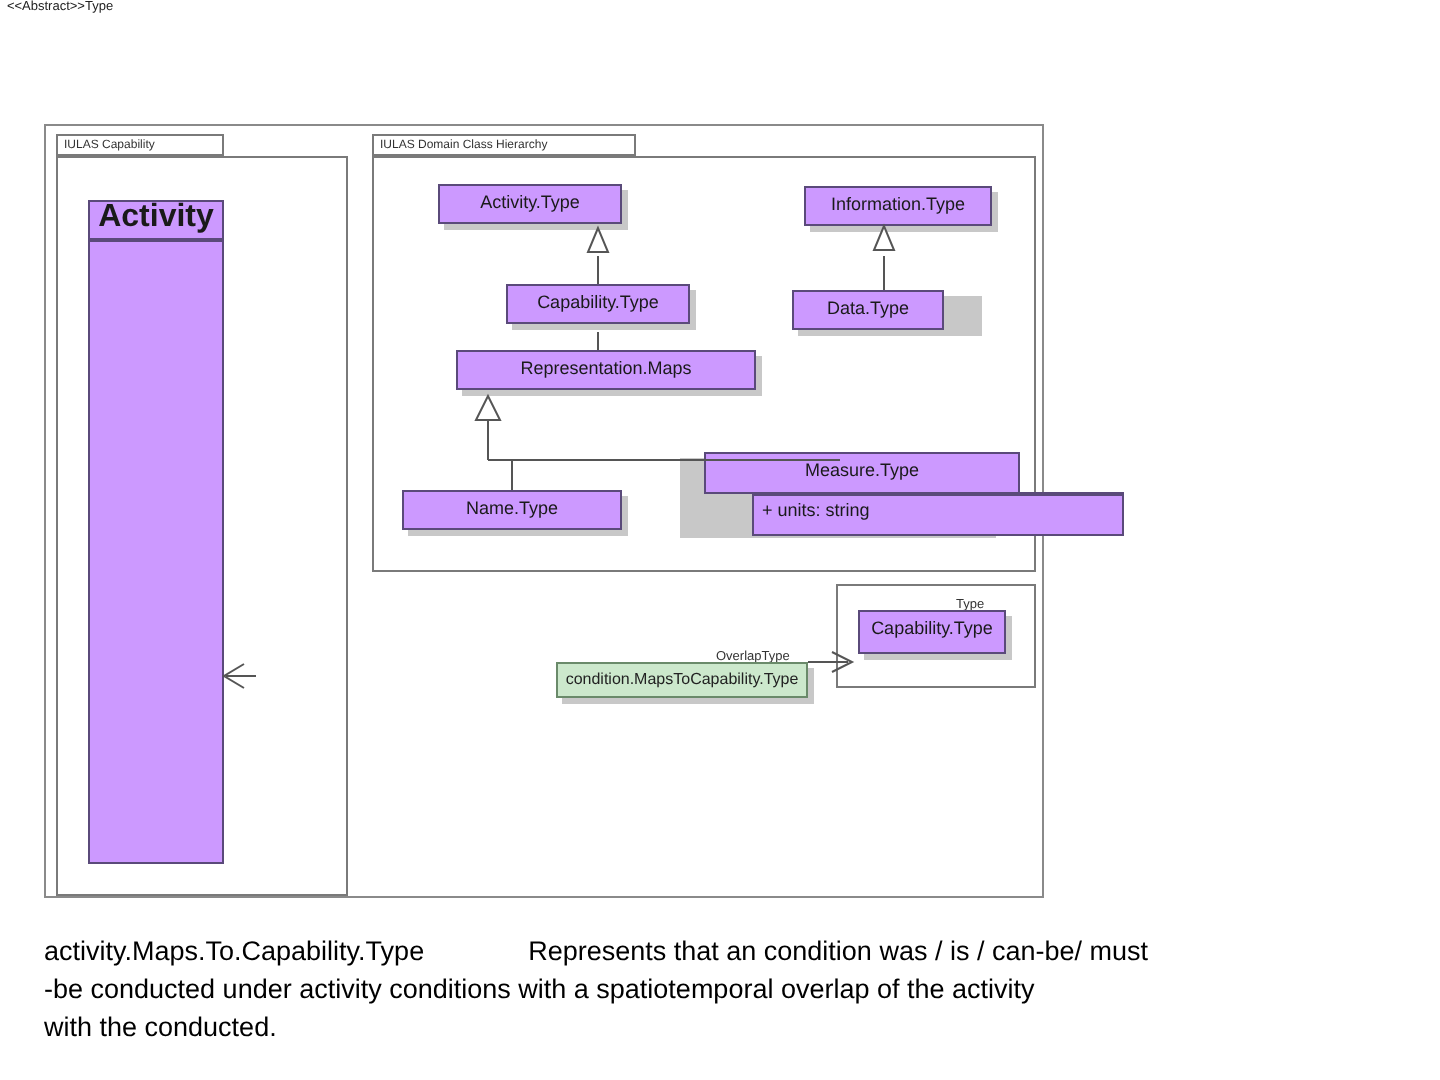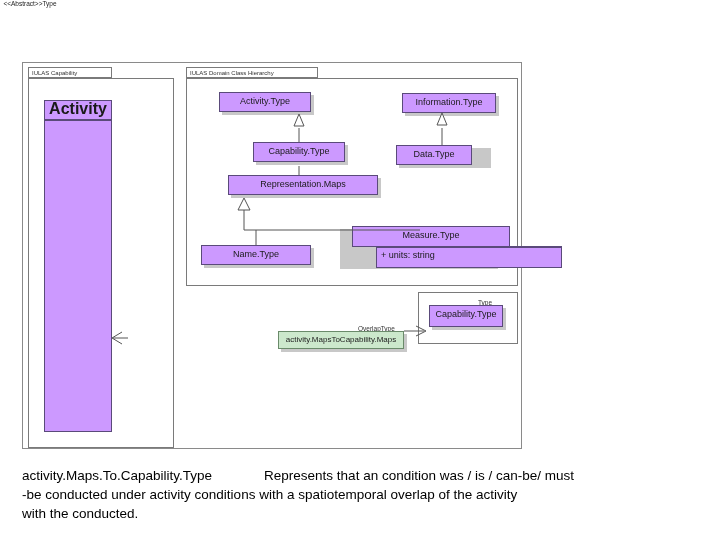--- a/index.html
+++ b/index.html
@@ -214,21 +214,21 @@
   <div class="pkg" style="left:418px; top:292px; width:100px; height:52px;"></div>
   <div class="lbl-small" style="left:478px; top:299px;">Type</div>
   <div class="cls-shadow" style="left:432px; top:308px; width:74px; height:22px;"></div>
   <div class="cls" style="left:429px; top:305px; width:74px; height:22px;">
     <span class="cname">Capability.Type</span>
   </div>
 
   <div class="lbl-small" style="left:358px; top:325px;">OverlapType</div>
   <div class="cls-shadow" style="left:281px; top:334px; width:126px; height:18px;"></div>
   <div class="cls-green" style="left:278px; top:331px; width:126px; height:18px; padding-top:3px;">
-    <span>activity.MapsToCapability.Maps</span>
+    <span>condition.MapsToCapability.Type</span>
   </div>
 
   <svg class="overlay" viewBox="0 0 720 540">
 
     <line x1="299" y1="142" x2="299" y2="128" stroke="#555555" stroke-width="1"></line>
     <polygon points="299,114 294,126 304,126" fill="#ffffff" stroke="#555555" stroke-width="1"></polygon>
 
     <line x1="299" y1="175" x2="299" y2="166" stroke="#555555" stroke-width="1"></line>
 
     <polygon points="244,198 238,210 250,210" fill="#ffffff" stroke="#555555" stroke-width="1"></polygon>

